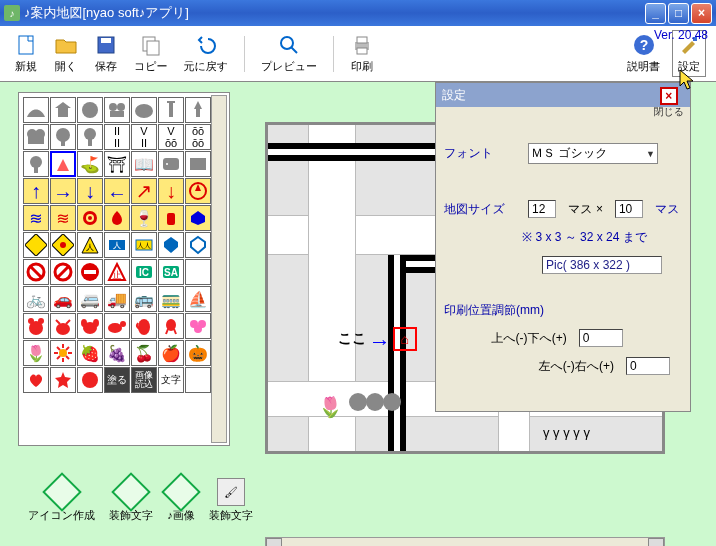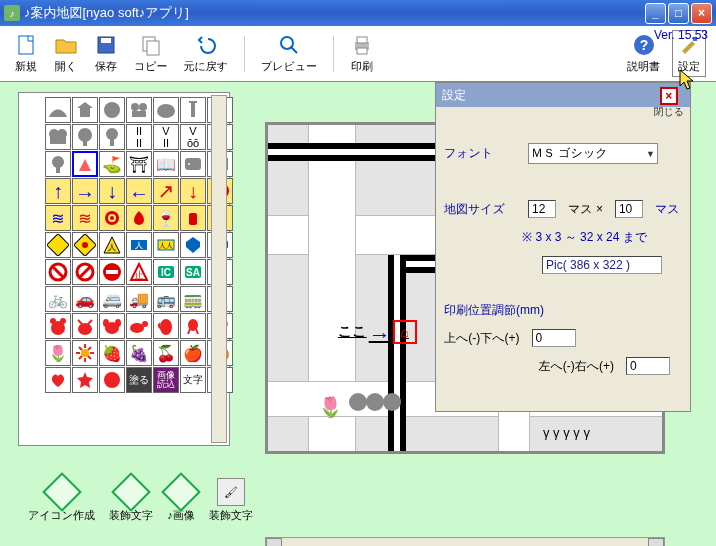--- a/index.html
+++ b/index.html
@@ -14,21 +14,21 @@
 .version { position: absolute; top: 28px; right: 8px; color: #0000cc; font-size: 12px; }
 .toolbar { height: 56px; background: #fff; border-bottom: 1px solid #888; display: flex; align-items: center; padding: 2px 10px; gap: 8px; }
 .tbtn { display: flex; flex-direction: column; align-items: center; gap: 2px; cursor: pointer; padding: 2px 4px; font-size: 11px; }
 .tbtn.selected { border: 1px solid #888; }
 .tbtn svg, .tbtn .ico { width: 24px; height: 24px; }
 .tbsep { width: 1px; height: 36px; background: #ccc; margin: 0 4px; }
 .tbspace { flex: 1; }
 .workspace { position: relative; height: 464px; background: #cdf9cf; padding: 10px; }
 .palette-frame { position: absolute; left: 18px; top: 10px; width: 212px; height: 354px; background: #fff; border: 1px solid #888; padding: 4px; }
 .palette-frame .scroll { position: absolute; right: 2px; top: 2px; width: 16px; bottom: 2px; background: #ece9d8; border: 1px solid #999; }
-.palette-grid { display: grid; grid-template-columns: repeat(7, 26px); grid-auto-rows: 26px; gap: 1px; margin-left: 22px; }
+.palette-grid { display: grid; grid-template-columns: repeat(7, 26px); grid-auto-rows: 26px; gap: 1px; }
 .pcell { width: 26px; height: 26px; border: 1px solid #666; display: flex; align-items: center; justify-content: center; font-size: 16px; background: #fff; cursor: pointer; overflow: hidden; }
 .pcell.sel { border: 2px solid #00f; }
 .bottombtns { position: absolute; left: 28px; top: 478px; display: flex; gap: 14px; }
 .bbtn { display: flex; flex-direction: column; align-items: center; gap: 2px; cursor: pointer; font-size: 11px; }
 .bbtn .dia { width: 28px; height: 28px; transform: rotate(45deg); border: 2px solid #1a4; background: #e8fce8; }
 .bbtn .brush { width: 28px; height: 28px; background: #eee; border: 1px solid #888; display: flex; align-items: center; justify-content: center; }
 .mapcanvas { position: absolute; left: 265px; top: 40px; width: 400px; height: 332px; background: #fff; border: 3px solid #888; overflow: hidden; clip-path: inset(0 0 0 0); }
 .mapcanvas::after { content: ""; position: absolute; inset: 0; background: #e4e4e4; }
 .road { position: absolute; background: #fff; z-index: 1; border: 1px solid #bbb; }
 .rail { position: absolute; background: #000; z-index: 2; }
@@ -58,21 +58,21 @@
 <div class="titlebar">
   <div class="icon">♪</div>
   <div class="title">♪案内地図[nyao soft♪アプリ]</div>
   <div class="winbtns">
     <div class="winbtn min">_</div>
     <div class="winbtn max">□</div>
     <div class="winbtn close">×</div>
   </div>
 </div>
 
-<div class="version">Ver. 15.53</div>
+<div class="version">Ver. 20.48</div>
 
 <div class="toolbar">
   <div class="tbtn">
       <svg viewBox="0 0 24 24">
         <rect x="5" y="3" width="14" height="18" fill="#fff" stroke="#06c"></rect>
         <path d="M14 3v5h5" fill="none" stroke="#06c"></path>
       </svg>
       <span>新規</span>
     </div>
   <div class="tbtn">
@@ -437,21 +437,21 @@
           </svg>
         </div>
       <div class="pcell">
           <svg width="20" height="20">
             <circle cx="10" cy="10" r="8" fill="#e22"></circle>
           </svg>
         </div>
       <div class="pcell" style="background:#404040;color:#fff;font-size:10px;">
           <span>塗る</span>
         </div>
-      <div class="pcell" style="background:#701a75;color:#fff;font-size:9px;white-space:pre;line-height:1;"><span>画像
+      <div class="pcell" style="background:#404040;color:#fff;font-size:9px;white-space:pre;line-height:1;"><span>画像
 読込</span></div>
       <div class="pcell" style="font-size:10px;">
           <span>文字</span>
         </div>
       <div class="pcell"></div>
     </div>
   </div>
 
   <div class="mapcanvas">
     <div class="road" style="left:-10px;top:90px;width:420px;height:40px;"></div>
@@ -478,21 +478,21 @@
         </svg></div>
     <div class="mapicon" style="left:275px;top:300px;font-size:13px;color:#000000;"><span>γ γ γ γ γ</span></div>
     <div class="mapicon" style="left:180px;top:160px;"><svg width="24" height="24">
           <path d="M12 3l9 7h-3v10H6V10H3z" fill="#999"></path>
         </svg></div>
     <div class="mapicon" style="left:300px;top:40px;"><svg width="28" height="28">
           <circle cx="9" cy="10" r="7" fill="#999"></circle>
           <circle cx="19" cy="10" r="7" fill="#999"></circle>
           <rect x="3" y="12" width="22" height="12" fill="#999"></rect>
         </svg></div>
-    <div class="koko" style="left:70px;top:194px;text-decoration:underline;">
+    <div class="koko" style="left:70px;top:201px;">
       <span>ここ</span>
         <span class="arr">→</span>
         <span class="house">⌂</span>
     </div>
   </div>
   <div class="hscroll"></div>
 
   <div class="settings-panel">
     <div class="settings-header">
         <span>設定</span>
@@ -517,21 +517,21 @@
       <span style="color:#00a;">マス</span>
     </div>
     <div class="srow" style="margin-left:86px;color:#00a;">※ 3 x 3 ～ 32 x 24 まで</div>
     <div class="srow" style="margin-left:86px;justify-content:center;">
       <div class="sinput" style="width:120px;color:#228;">Pic( 386 x 322 )</div>
     </div>
     <div style="height:8px;"></div>
     <div class="srow">
         <span class="slabel" style="width:auto;">印刷位置調節(mm)</span>
       </div>
-    <div class="srow" style="justify-content:flex-start;margin-right:20px;">
+    <div class="srow" style="justify-content:center;margin-right:20px;">
       <span>上へ(-)下へ(+)</span>
       <input class="sinput" style="width: 44px;" value="0">
     </div>
     <div class="srow" style="justify-content:flex-end;margin-right:20px;">
       <span>左へ(-)右へ(+)</span>
       <input class="sinput" style="width: 44px;" value="0">
     </div>
   </div>
 
 </div>

